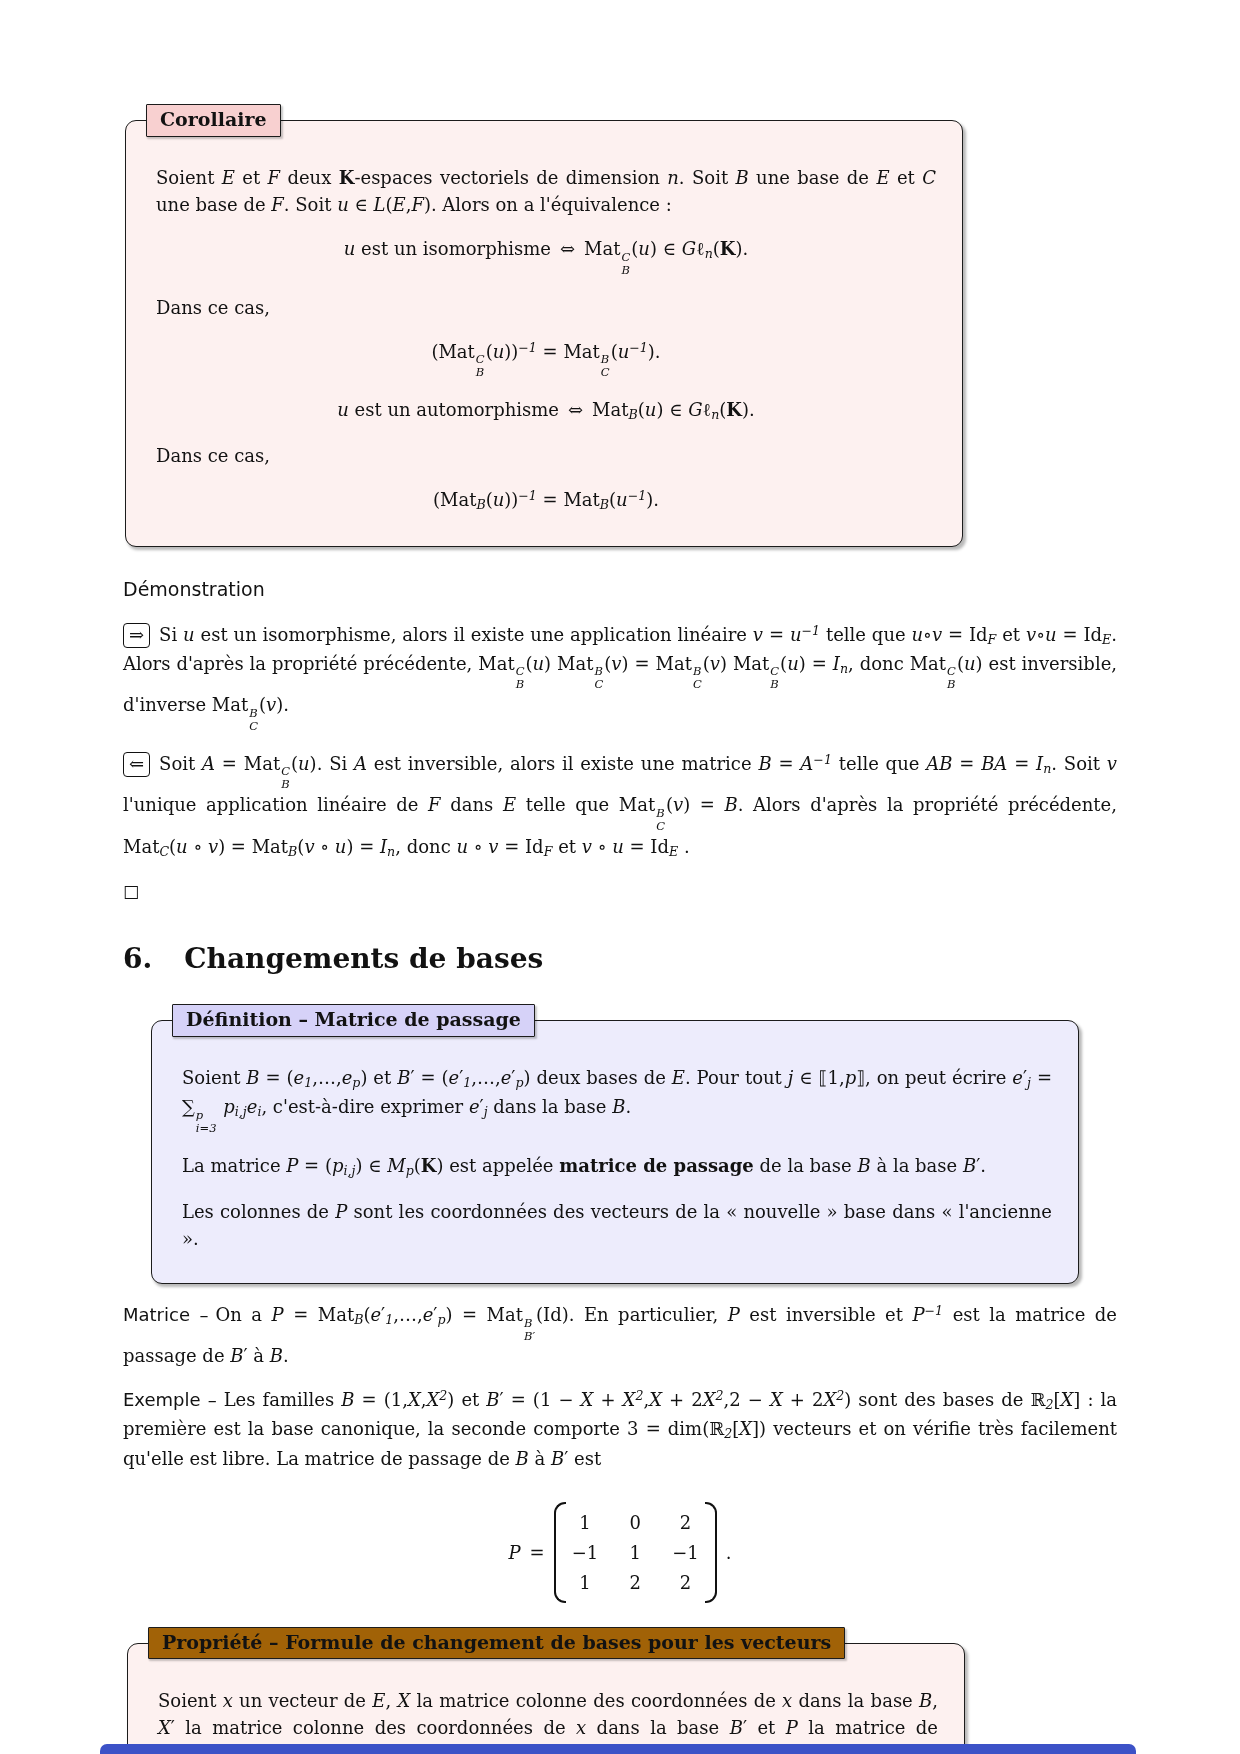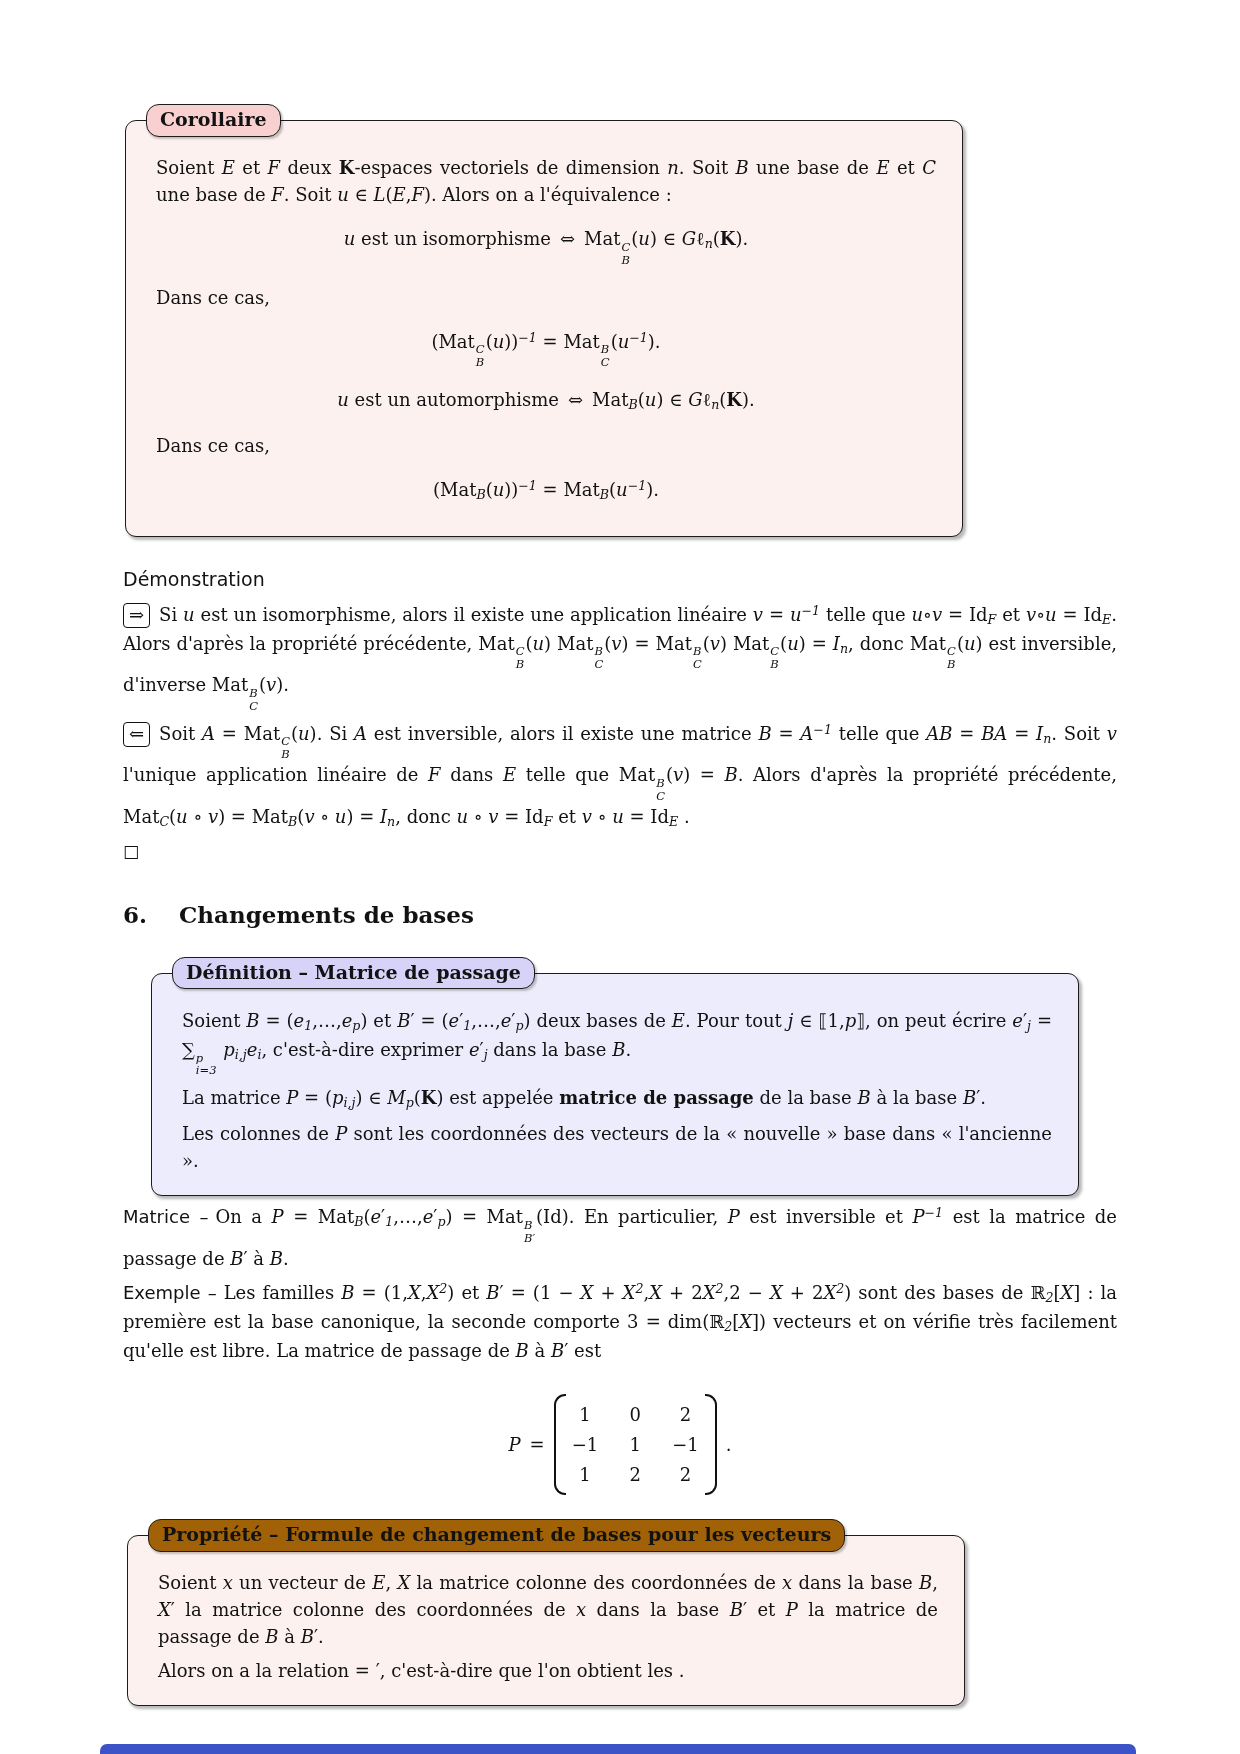--- a/index.html
+++ b/index.html
@@ -13,34 +13,34 @@
   .content { padding:80px 123px 0 123px; }
 
   
   .tbox {
     position:relative; border:1.6px solid #1c1c1c; border-radius:11px;
     padding:26px 26px 14px 30px; margin-top:40px;
     box-shadow:2.5px 3px 3px rgba(0,0,0,0.28);
   }
   .pill {
     position:absolute; top:-17px; left:20px;
-    border:1.6px solid #1c1c1c; border-radius:13px;
+    border:1.6px solid #1c1c1c; border-radius:1px;
     padding:2px 13px 3px; font-weight:bold; font-size:19px; line-height:1.35;
     box-shadow:1.5px 2px 2px rgba(0,0,0,0.22); white-space:nowrap;
   }
   .box-corollaire { width:838px; margin-left:2px; }
   .box-definition { width:928px; margin-left:28px; }
   .box-propriete  { width:838px; margin-left:4px; }
 
   
-  .bp { margin:7px 0; text-align:justify; }
+  .bp { margin:17px 0; text-align:justify; }
   .eq { text-align:center; margin:17px 0; }
   .sans-label { font-family:"DejaVu Sans","Liberation Sans",sans-serif; font-size:19px; font-weight:400; margin:28px 0 6px; }
   .sans-inline { font-family:"DejaVu Sans","Liberation Sans",sans-serif; margin-right:7px; }
-  .section-h { font-size:23px; font-weight:bold; margin:34px 0 0; }
+  .section-h { font-size:28px; font-weight:bold; margin:34px 0 0; }
   .section-h .sec-num { margin-right:32px; }
   .qed { font-size:17px; margin-top:2px; }
 
   
   .mi  { font-style:italic; }
   .mb  { font-weight:bold; }
   .cal { font-style:italic; font-family:"DejaVu Serif",serif; }
   .msup{ font-size:0.7em; vertical-align:0.45em; font-style:italic; }
   .msub{ font-size:0.7em; vertical-align:-0.25em; font-style:italic; }
   .mss { display:inline-flex; flex-direction:column; align-items:flex-start;

